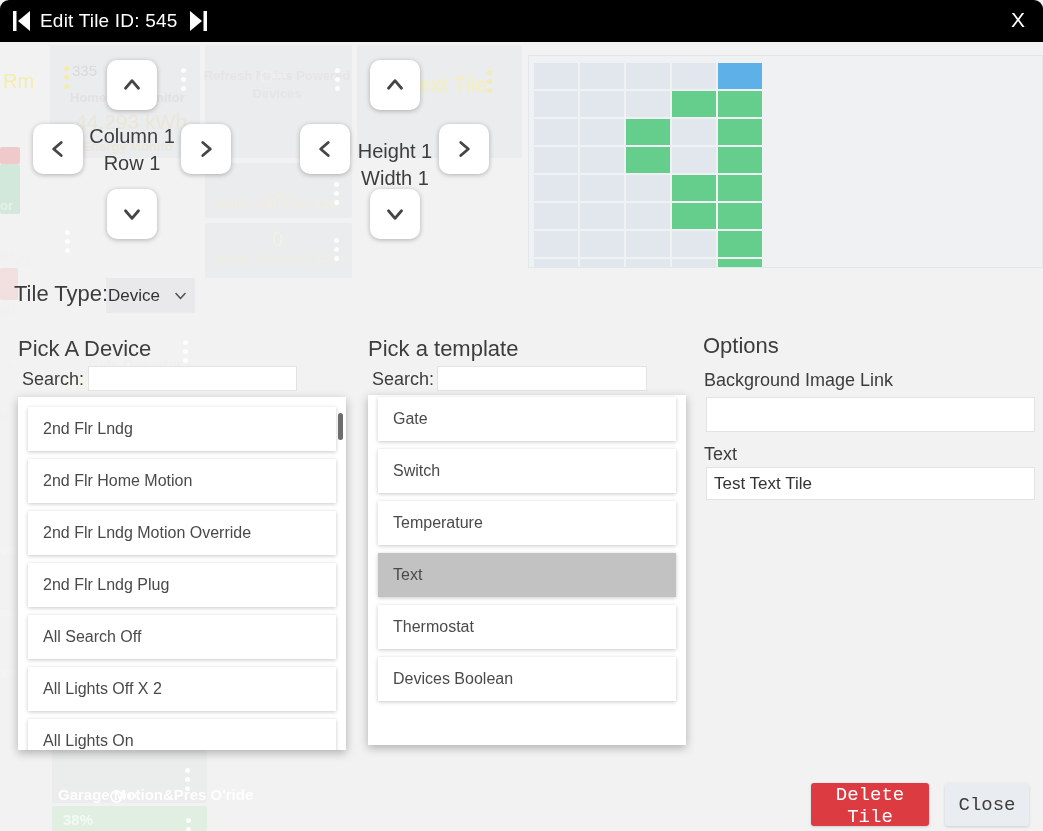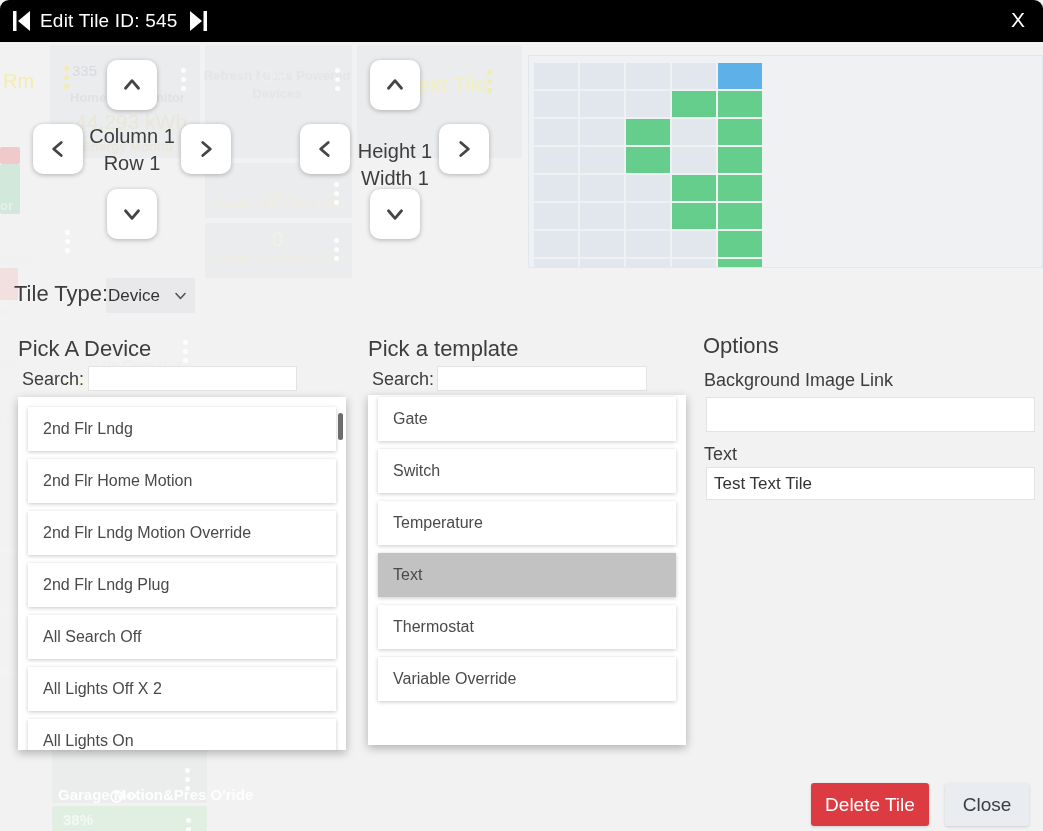--- a/index.html
+++ b/index.html
@@ -49,21 +49,21 @@
     overflow:hidden;z-index:20}
   .list-inner{padding:10px}
   .list-item{height:44px;margin-bottom:8px;background:#fff;box-shadow:0 1px 4px rgba(0,0,0,.22);
     display:flex;align-items:center;padding-left:15px;font-size:16px;color:#4a4a4a;cursor:pointer;
     box-sizing:border-box}
   .list-item.selected{background:#c2c2c2}
   .scroll-thumb{position:absolute;right:3px;top:16px;width:5px;height:27px;background:#6d6d6d;
     border-radius:3px;cursor:pointer}
   
   .btn{position:absolute;border:none;border-radius:3px;font-size:19px;cursor:pointer;
-    font-family:Liberation Sans, sans-serif;z-index:20;box-shadow:0 1px 3px rgba(0,0,0,.15)}
+    font-family:Liberation Mono, monospace;z-index:20;box-shadow:0 1px 3px rgba(0,0,0,.15)}
   .btn-delete{left:811px;top:783px;width:118px;height:43px;color:#fff}
   .btn-close{left:945px;top:783px;width:84px;height:43px;background:#e9edf1;color:#3d3d3d}
 </style>
 </head>
 <body>
 
 <div id="bg-fragments">
     <div class="frag-block" style="left: 50px; top: 45px; width: 150px; height: 113px; background: rgba(228, 232, 234, 0.55);"></div>
     <div class="frag-block" style="left: 205px; top: 45px; width: 147px; height: 113px; background: rgba(228, 232, 234, 0.55);"></div>
     <div class="frag-block" style="left: 357px; top: 45px; width: 165px; height: 113px; background: rgba(228, 232, 234, 0.55);"></div>
@@ -292,21 +292,21 @@
 <div class="heading" style="left:368px;top:336px">Pick a template</div>
 <label class="search-label" style="left:372px;top:369px">Search:</label>
 <input class="txt-input" style="left: 437px; top: 366px; width: 210px; height: 25px;" value="">
 <div class="list-panel" style="left:368px;top:395px;width:318px;height:350px">
   <div class="list-inner" style="margin-top:-8px">
       <div class="list-item">Gate</div>
       <div class="list-item">Switch</div>
       <div class="list-item">Temperature</div>
       <div class="list-item selected">Text</div>
       <div class="list-item">Thermostat</div>
-      <div class="list-item">Variable Override</div>
+      <div class="list-item">Devices Boolean</div>
     </div>
 </div>
 
 <div class="heading" style="left:703px;top:333px">Options</div>
 <div class="opt-label" style="left:704px;top:370px">Background Image Link</div>
 <input class="txt-input" style="left: 706px; top: 397px; width: 329px; height: 35px; font-size: 17px;" value="">
 <div class="opt-label" style="left:704px;top:444px">Text</div>
 <input class="txt-input" style="left: 706px; top: 467px; width: 329px; height: 33px; font-size: 17px;" value="Test Text Tile">
 
 <button class="btn btn-delete" id="delete-btn" style="background: rgb(220, 59, 65);">Delete Tile</button>

